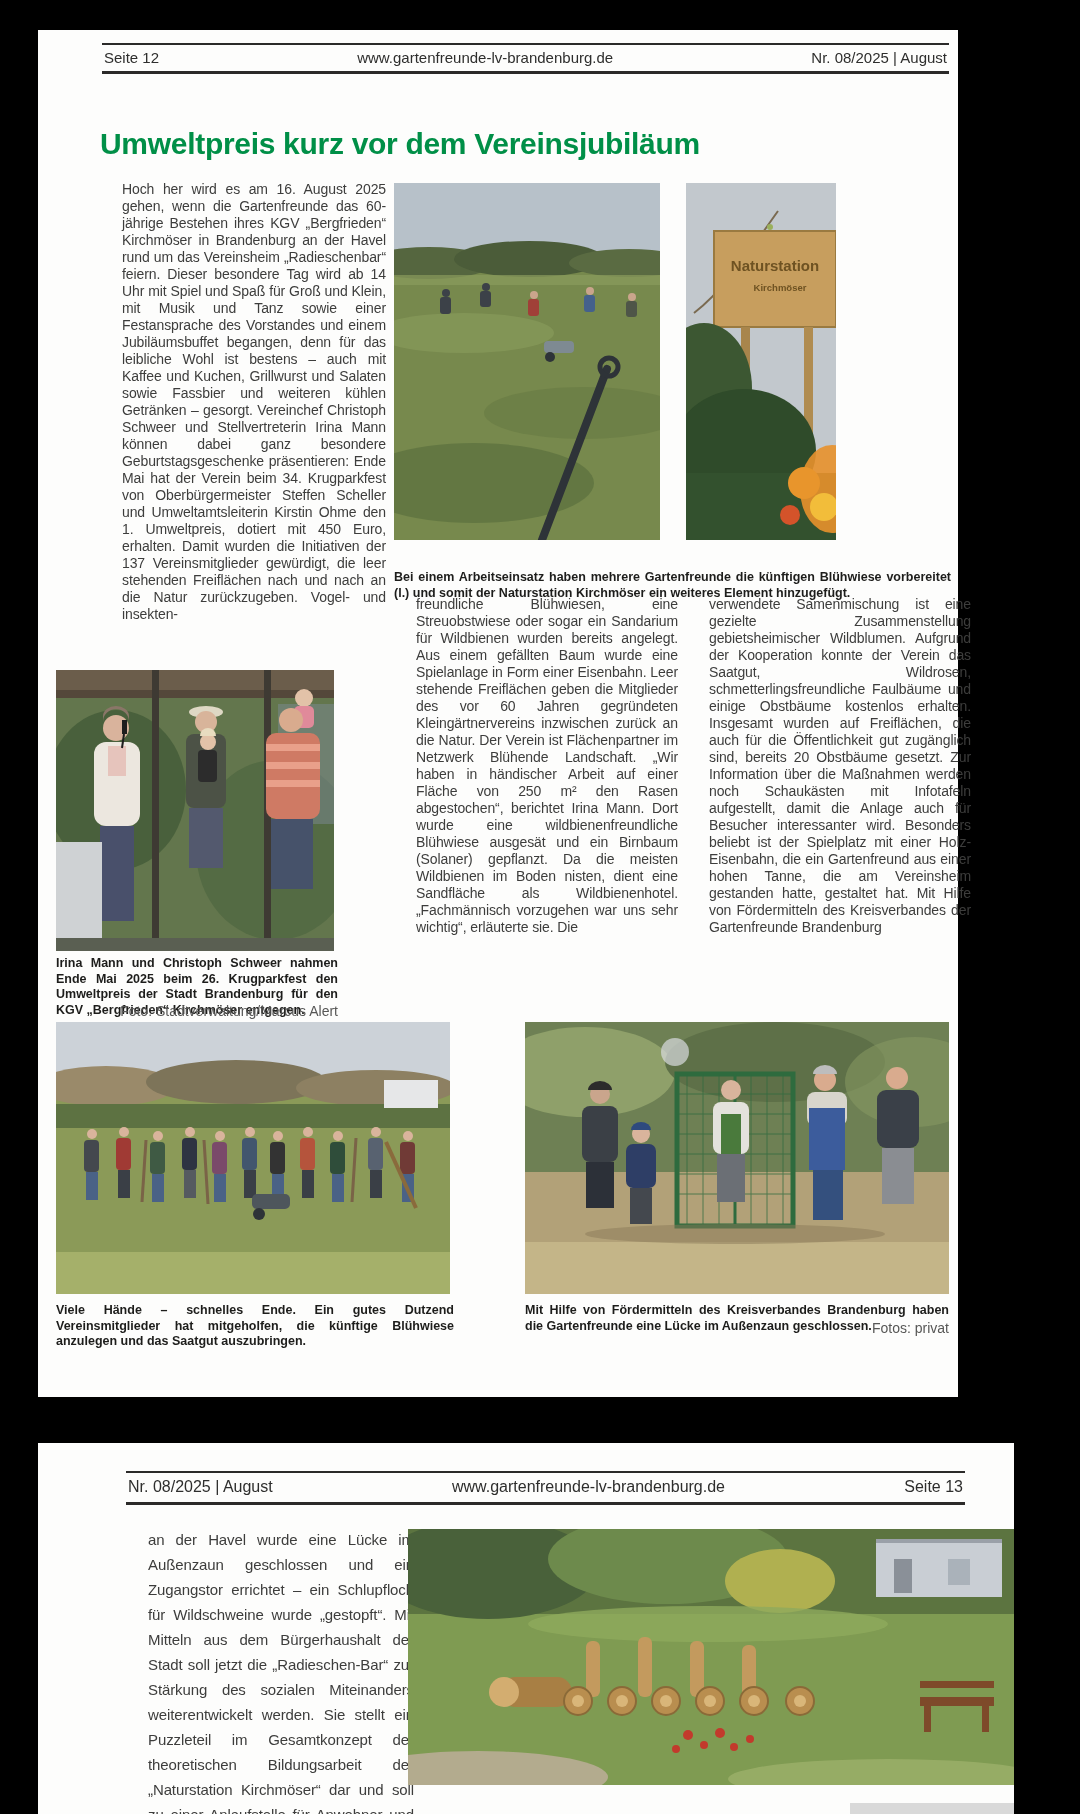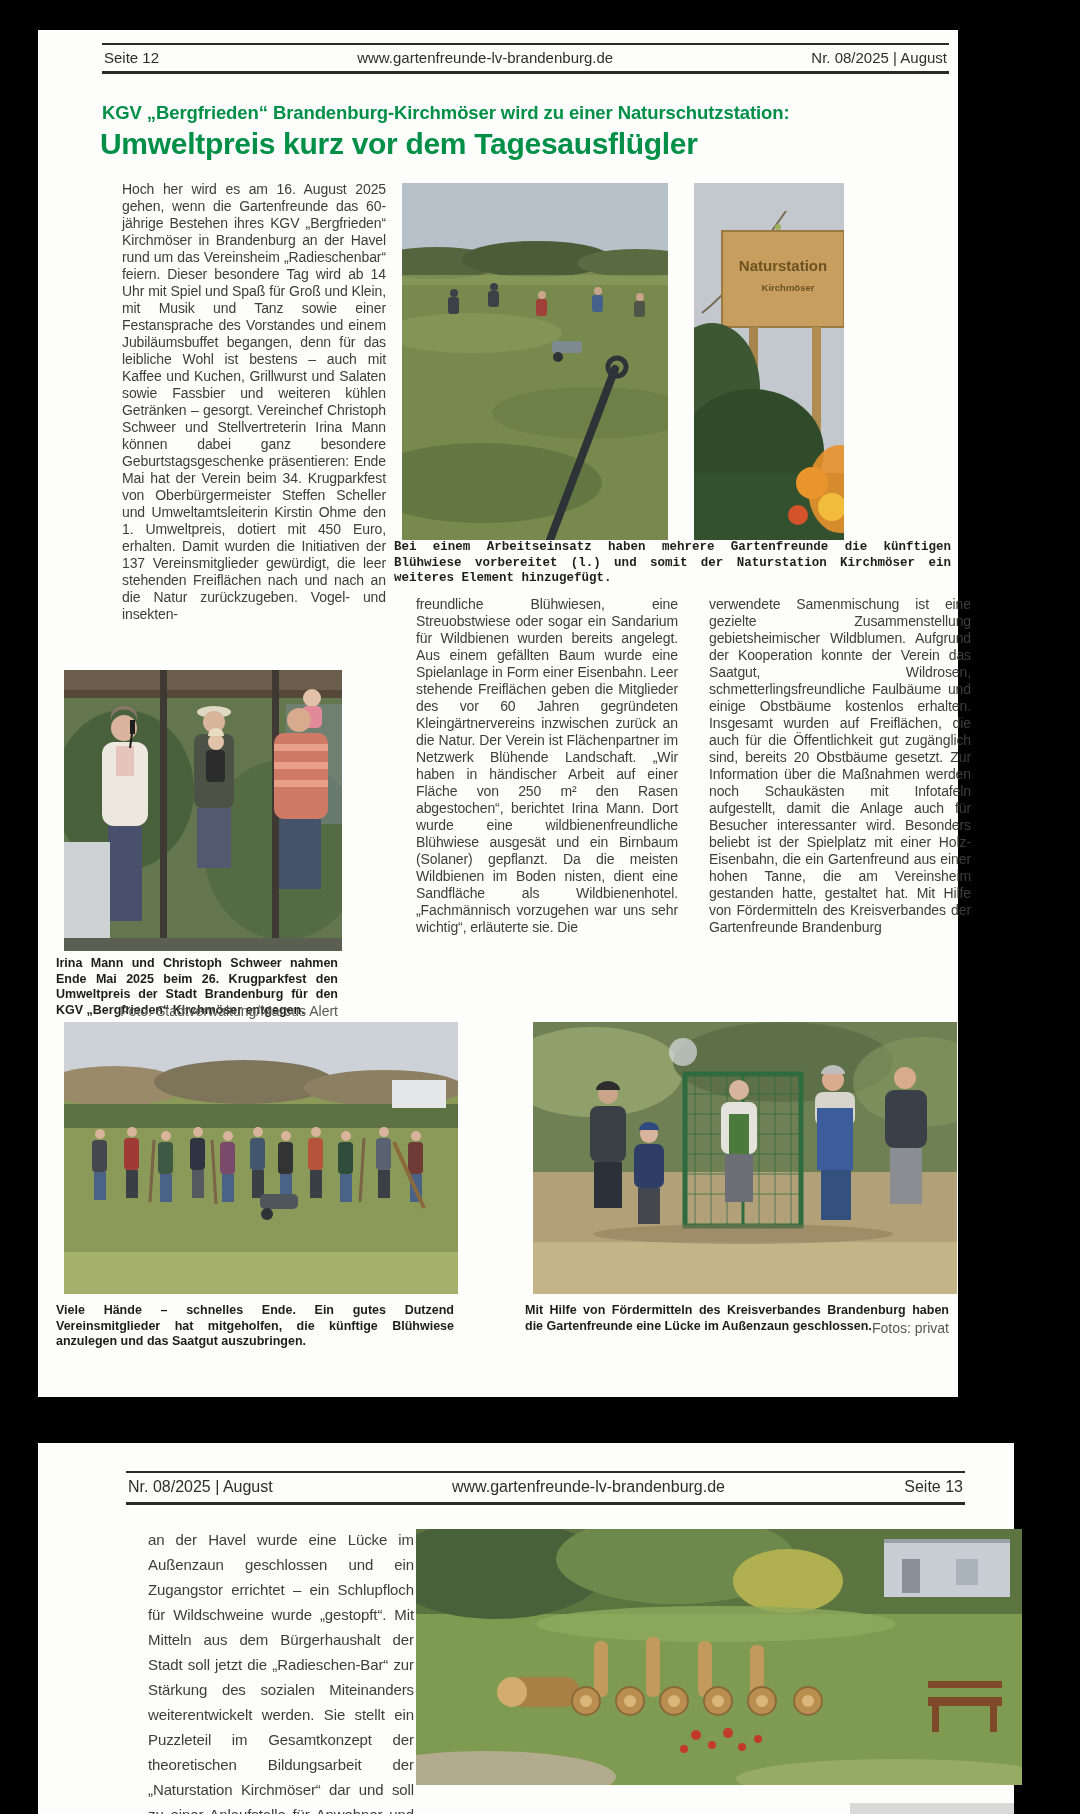--- a/index.html
+++ b/index.html
@@ -18,21 +18,21 @@
   .phead .hc{flex:1 1 auto;text-align:center;}
   .phead .hr{flex:0 0 auto;}
 
   .kicker{position:absolute;font-weight:bold;font-size:18.5px;color:#008f47;letter-spacing:-0.1px;}
   .headline{position:absolute;margin:0;font-weight:bold;font-size:30px;color:#008f47;letter-spacing:-0.3px;}
 
   .bodycol{position:absolute;font-size:14px;line-height:17px;text-align:justify;
            color:#3d3d3c;letter-spacing:-0.1px;margin-left:22px;}
   .page2 .bodycol{font-size:15px;line-height:25px;}
 
-  .photo{position:absolute;overflow:hidden;background:#f9a8d4;margin-left:8px;}
+  .photo{position:absolute;overflow:hidden;background:#f9a8d4;}
   .photo svg{display:block;width:100%;height:100%;}
 
   .cap{position:absolute;font-size:12.5px;line-height:15.5px;font-weight:bold;color:#1d1d1b;text-align:justify;}
   .credit{position:absolute;right:0;bottom:1px;font-size:14px;font-weight:normal;color:#575756;}
 
   .signboard-label{font-weight:bold;}
   .partial-box{position:absolute;background:#d9d9d9;}
 </style>
 </head>
 <body>
@@ -44,22 +44,21 @@
     <div class="phead" style="left:64px;top:13px;width:847px;">
       <div class="rule"></div>
       <div class="hrow">
         <span class="hl">Seite 12</span>
         <span class="hc">www.gartenfreunde-lv-brandenburg.de</span>
         <span class="hr">Nr. 08/2025 | August</span>
       </div>
       <div class="rule thick"></div>
     </div>
 
-    <div class="kicker" style="left:64px;top:72px;">KGV „Bergfrieden“ Brandenburg-Kirchmöser wird zu einer Naturschutzstation:</div>
-    <h1 class="headline" style="left:62px;top:97px;">Umweltpreis kurz vor dem Tagesausflügler</h1>
+    <h1 class="headline" style="left:62px;top:97px;">Umweltpreis kurz vor dem Vereinsjubiläum</h1>
 
     <div class="bodycol" style="left:62px;top:151px;width:264px;">Hoch her wird es am 16. August 2025 gehen, wenn die Gartenfreunde das 60-jährige Bestehen ihres KGV „Bergfrieden“ Kirchmöser in Brandenburg an der Havel rund um das Vereinsheim „Radieschenbar“ feiern. Dieser besondere Tag wird ab 14 Uhr mit Spiel und Spaß für Groß und Klein, mit Musik und Tanz sowie einer Festansprache des Vorstandes und einem Jubiläumsbuffet begangen, denn für das leibliche Wohl ist bestens – auch mit Kaffee und Kuchen, Grillwurst und Salaten sowie Fassbier und weiteren kühlen Getränken – gesorgt. Vereinchef Christoph Schweer und Stellvertreterin Irina Mann können dabei ganz besondere Geburtstagsgeschenke präsentieren: Ende Mai hat der Verein beim 34. Krugparkfest von Oberbürgermeister Steffen Scheller und Umweltamtsleiterin Kirstin Ohme den 1. Umweltpreis, dotiert mit 450 Euro, erhalten. Damit wurden die Initiativen der 137 Vereinsmitglieder gewürdigt, die leer stehenden Freiflächen nach und nach an die Natur zurückzugeben. Vogel- und insekten-</div>
 
     <div class="photo" style="left:356px;top:153px;width:266px;height:357px;">
       <svg viewBox="0 0 266 357" preserveAspectRatio="none">
         <rect width="266" height="357" fill="#77894d"></rect>
         <rect width="266" height="78" fill="#b7c1c9"></rect>
         <ellipse cx="35" cy="80" rx="65" ry="16" fill="#55663f"></ellipse>
         <ellipse cx="135" cy="76" rx="75" ry="18" fill="#4b5c39"></ellipse>
         <ellipse cx="235" cy="80" rx="60" ry="14" fill="#5a6b42"></ellipse>
@@ -102,21 +101,21 @@
         <ellipse cx="18" cy="205" rx="48" ry="65" fill="#3c5732"></ellipse>
         <ellipse cx="58" cy="268" rx="72" ry="62" fill="#2f4b2a"></ellipse>
         <rect y="290" width="150" height="67" fill="#33512e"></rect>
         <ellipse cx="146" cy="306" rx="32" ry="44" fill="#e8912c" opacity=".9"></ellipse>
         <circle cx="118" cy="300" r="16" fill="#e8952c"></circle>
         <circle cx="138" cy="324" r="14" fill="#f2bd3a"></circle>
         <circle cx="104" cy="332" r="10" fill="#d4532a"></circle>
       </svg>
     </div>
 
-    <div class="cap" style="left:356px;top:510px;width:557px;font-family:Liberation Mono, monospace;">Bei einem Arbeitseinsatz haben mehrere Gartenfreunde die künftigen Blühwiese vorbereitet (l.) und somit der Naturstation Kirchmöser ein weiteres Element hinzugefügt.</div>
+    <div class="cap" style="left:356px;top:540px;width:557px;">Bei einem Arbeitseinsatz haben mehrere Gartenfreunde die künftigen Blühwiese vorbereitet (l.) und somit der Naturstation Kirchmöser ein weiteres Element hinzugefügt.</div>
 
     <div class="bodycol" style="left:356px;top:566px;width:262px;">freundliche Blühwiesen, eine Streuobstwiese oder sogar ein Sandarium für Wildbienen wurden bereits angelegt. Aus einem gefällten Baum wurde eine Spielanlage in Form einer Eisenbahn. Leer stehende Freiflächen geben die Mitglieder des vor 60 Jahren gegründeten Kleingärtnervereins inzwischen zurück an die Natur. Der Verein ist Flächenpartner im Netzwerk Blühende Landschaft. „Wir haben in händischer Arbeit auf einer Fläche von 250 m² den Rasen abgestochen“, berichtet Irina Mann. Dort wurde eine wildbienenfreundliche Blühwiese ausgesät und ein Birnbaum (Solaner) gepflanzt. Da die meisten Wildbienen im Boden nisten, dient eine Sandfläche als Wildbienenhotel. „Fachmännisch vorzugehen war uns sehr wichtig“, erläuterte sie. Die</div>
     <div class="bodycol" style="left:649px;top:566px;width:262px;">verwendete Samenmischung ist eine gezielte Zusammenstellung gebietsheimischer Wildblumen. Aufgrund der Kooperation konnte der Verein das Saatgut, Wildrosen, schmetterlingsfreundliche Faulbäume und einige Obstbäume kostenlos erhalten. Insgesamt wurden auf Freiflächen, die auch für die Öffentlichkeit gut zugänglich sind, bereits 20 Obstbäume gesetzt. Zur Information über die Maßnahmen werden noch Schaukästen mit Infotafeln aufgestellt, damit die Anlage auch für Besucher interessanter wird. Besonders beliebt ist der Spielplatz mit einer Holz-Eisenbahn, die ein Gartenfreund aus einer hohen Tanne, die am Vereinsheim gestanden hatte, gestaltet hat. Mit Hilfe von Fördermitteln des Kreisverbandes der Gartenfreunde Brandenburg</div>
 
     <div class="photo" style="left:18px;top:640px;width:278px;height:281px;">
       <svg viewBox="0 0 278 281" preserveAspectRatio="none">
         <rect width="278" height="281" fill="#63764d"></rect>
         <ellipse cx="60" cy="120" rx="70" ry="80" fill="#49603c"></ellipse>
         <ellipse cx="220" cy="180" rx="80" ry="90" fill="#546b44"></ellipse>
         <rect width="278" height="20" fill="#6b5d4b"></rect>

